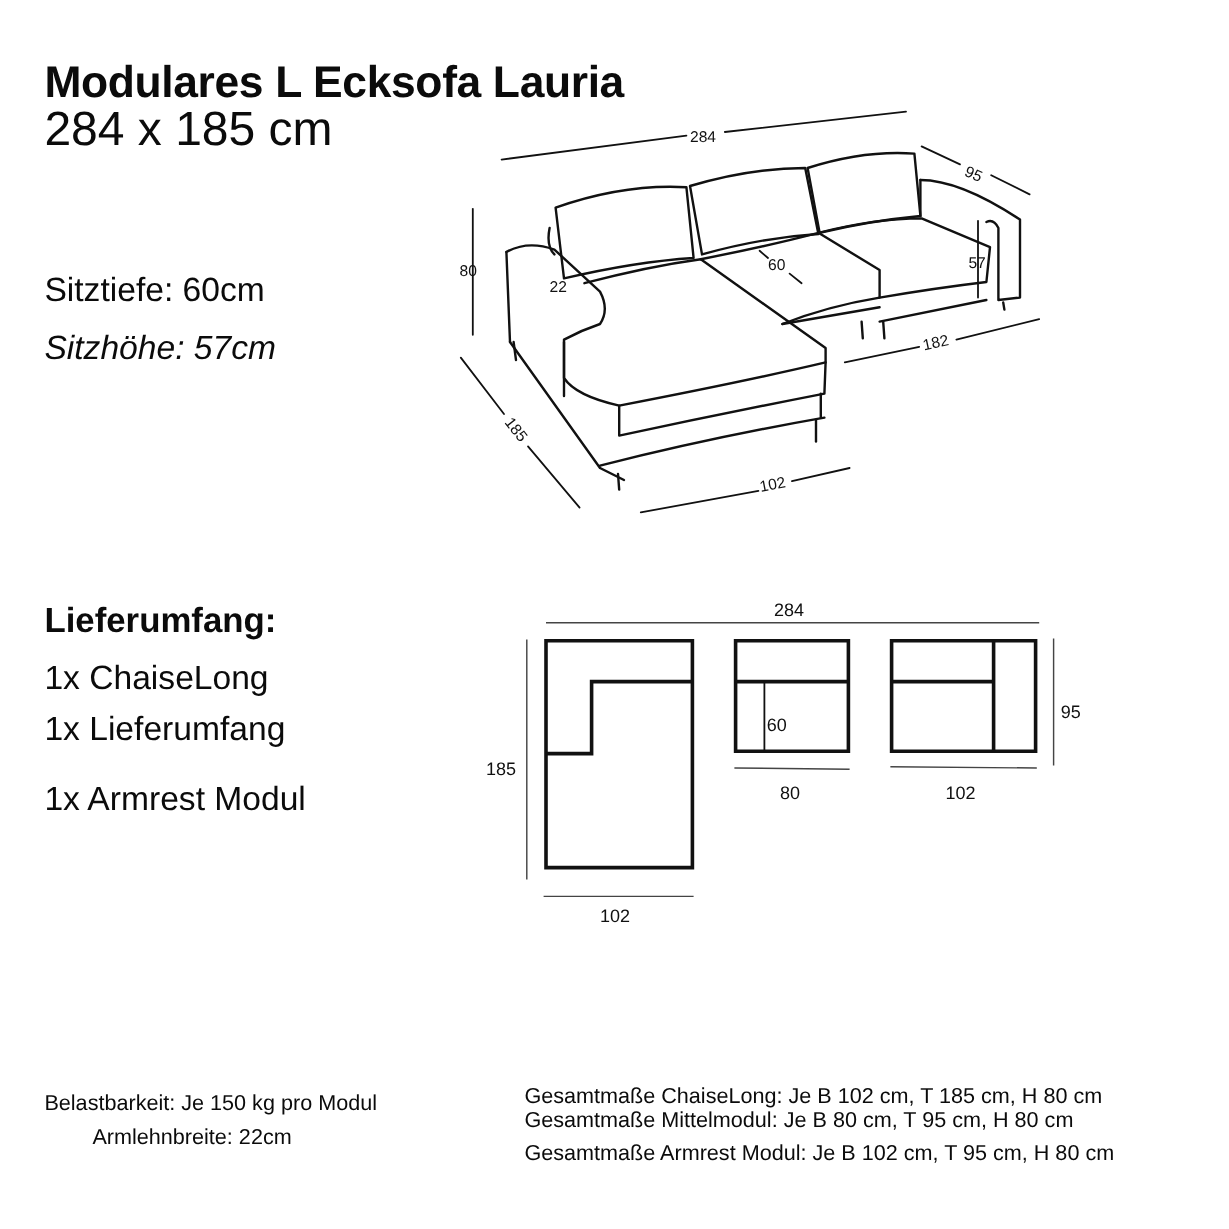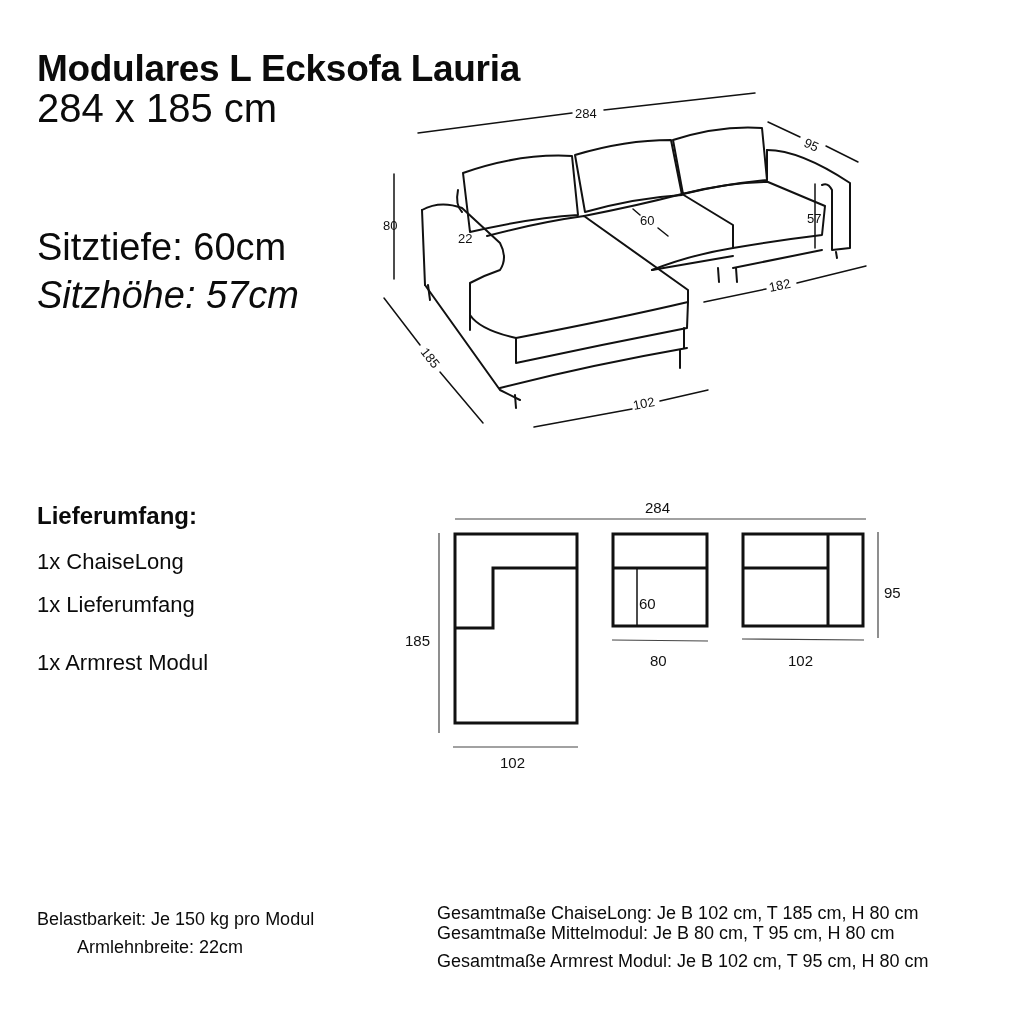--- a/index.html
+++ b/index.html
@@ -1,22 +1,22 @@
 <!DOCTYPE html>
 <html><head>
 <meta charset="utf-8">
 <style>
   html, body { margin:0; padding:0; background:#ffffff; }
   body { width:1024px; height:1024px; position:relative; overflow:hidden; color:#0b0b0b; font-family:"Liberation Sans", sans-serif; }
   .abs { position:absolute; }
   .title { left:37px; top:48px; font-size:37px; font-weight:700; letter-spacing:-0.3px; white-space:nowrap;text-align:center; }
   .subtitle { left:37px; top:86px; font-size:40px; font-weight:400; white-space:nowrap; }
-  .spec { left:37px; font-size:38px; font-weight:400; white-space:nowrap; }
-  .section-h { left:37px; top:502px; font-size:24px; font-weight:700; white-space:nowrap; }
-  .item { left:37px; font-size:22px; font-weight:400; white-space:nowrap; }
+  .spec { left:37px; font-size:28px; font-weight:400; white-space:nowrap; }
+  .section-h { left:37px; top:502px; font-size:29px; font-weight:700; white-space:nowrap; }
+  .item { left:37px; font-size:28px; font-weight:400; white-space:nowrap; }
   .foot { font-size:18px; white-space:nowrap; }
   svg text { font-family:"Liberation Sans", sans-serif; fill:#111; }
 </style>
 </head>
 <body>
 
 <div class="abs title">Modulares L Ecksofa Lauria</div>
 <div class="abs subtitle">284 x 185 cm</div>
 
 <div class="abs spec" style="top:226px;">Sitztiefe: 60cm</div>

